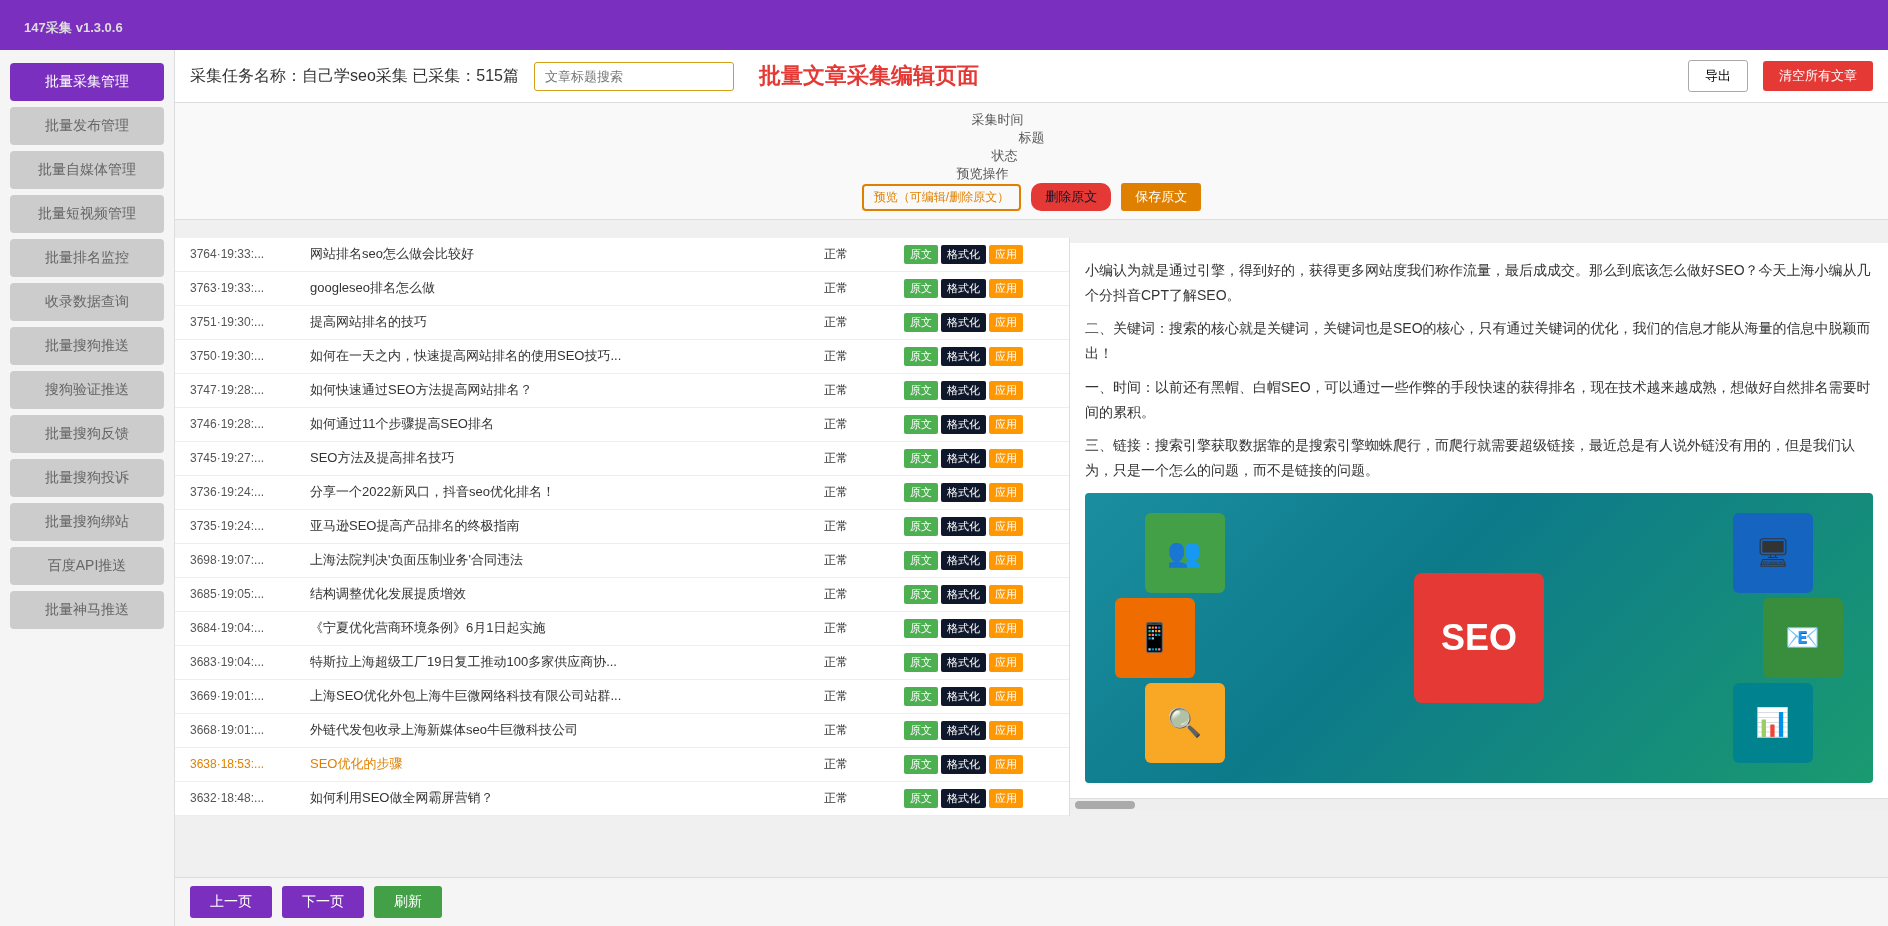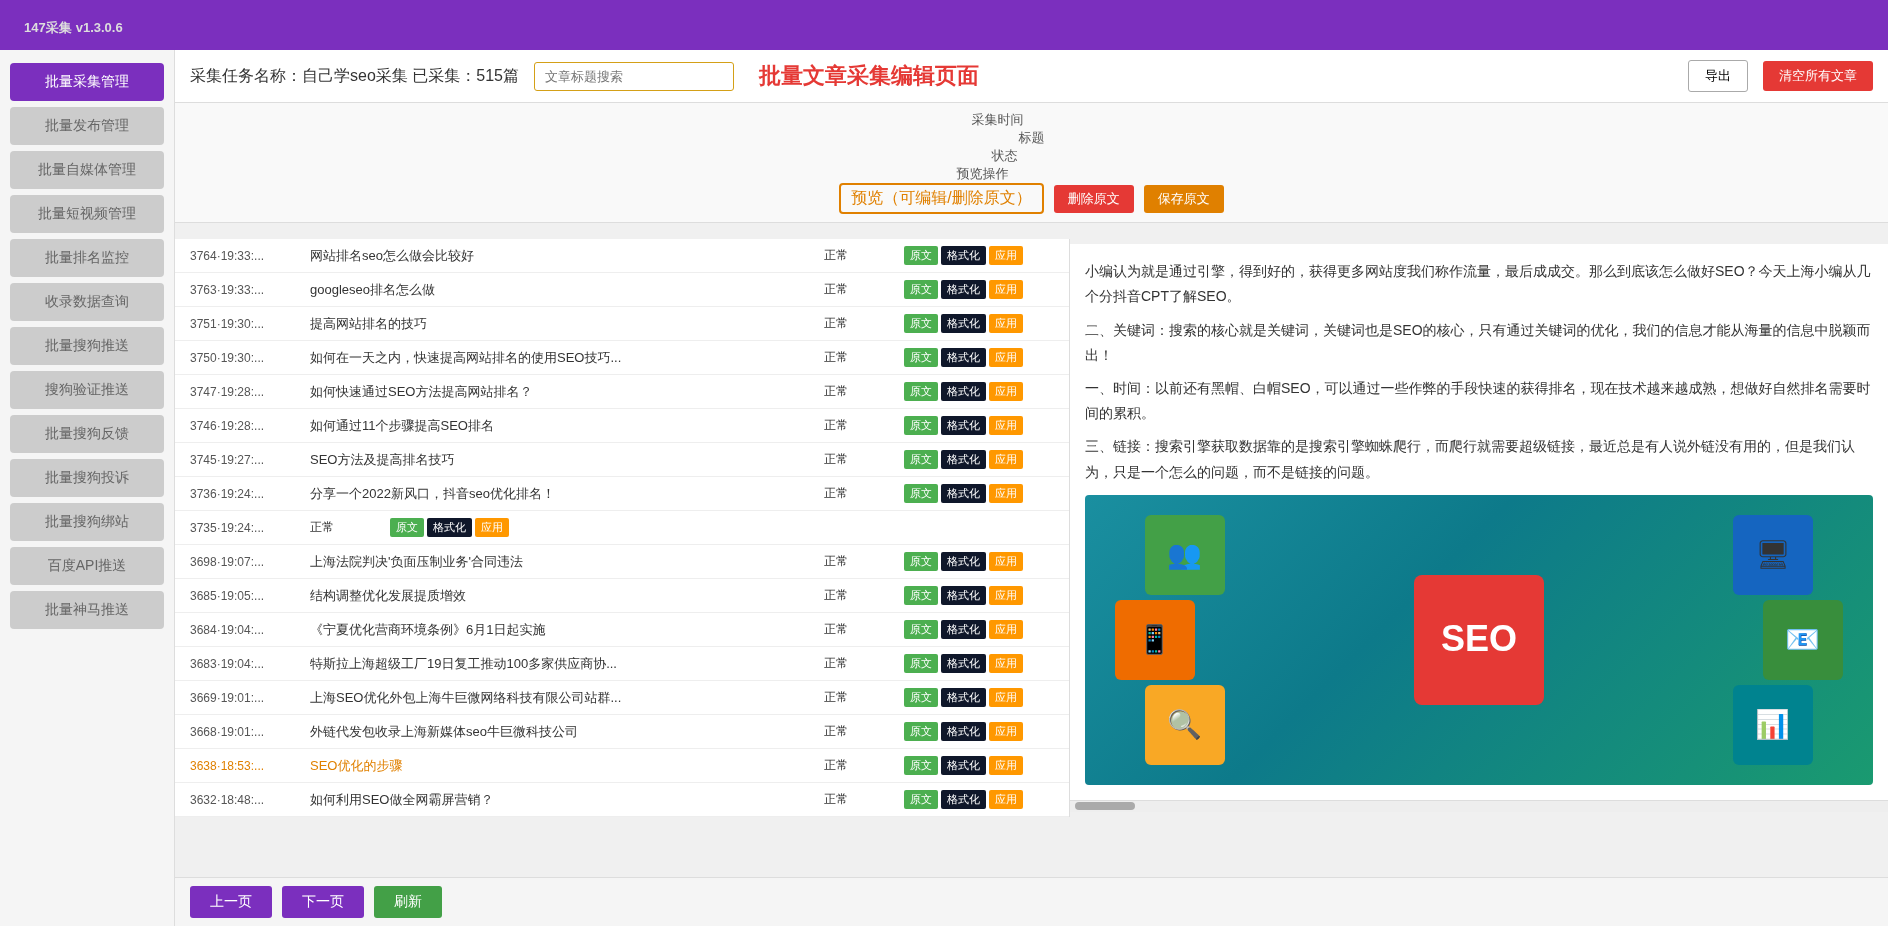--- a/index.html
+++ b/index.html
@@ -117,29 +117,29 @@
     .col-title { flex: 1; color: #555; font-size: 13px; }
     .col-status { width: 80px; color: #555; font-size: 13px; }
     .col-preview-op { width: 150px; color: #555; font-size: 13px; }
     .col-preview-content { flex: 1; display: flex; align-items: center; gap: 10px; }
 
     .preview-label-box {
       border: 2px solid #e08000;
       border-radius: 4px;
       padding: 3px 10px;
       color: #e08000;
-      font-size: 16px;
+      font-size: 12px;
       white-space: nowrap;
     }
     .btn-delete-orig {
       padding: 5px 14px;
       background: #e53935;
-      color: #ffffff;
+      color: #0f172a;
       border: none;
-      border-radius: 3px;
+      border-radius: 10px;
       cursor: pointer;
       font-size: 13px;
       margin-left: auto;
     }
     .btn-save-orig {
       padding: 5px 14px;
       background: #e08000;
       color: white;
       border: none;
       border-radius: 3px;
@@ -385,20 +385,21 @@
       <span class="col-title-cell">分享一个2022新风口，抖音seo优化排名！</span>
       <span class="col-status-cell">正常</span>
       <div class="col-action-cell">
         <button class="btn-yuanwen">原文</button>
         <button class="btn-geshi">格式化</button>
         <button class="btn-yingying">应用</button>
       </div>
     </div>
           <div class="table-row">
       <span class="col-time-cell">3735·19:24:...</span>
+      <span class="col-title-cell">亚马逊SEO提高产品排名的终极指南</span>
       <span class="col-status-cell">正常</span>
       <div class="col-action-cell">
         <button class="btn-yuanwen">原文</button>
         <button class="btn-geshi">格式化</button>
         <button class="btn-yingying">应用</button>
       </div>
     </div>
           <div class="table-row">
       <span class="col-time-cell">3698·19:07:...</span>
       <span class="col-title-cell">上海法院判决'负面压制业务'合同违法</span>

